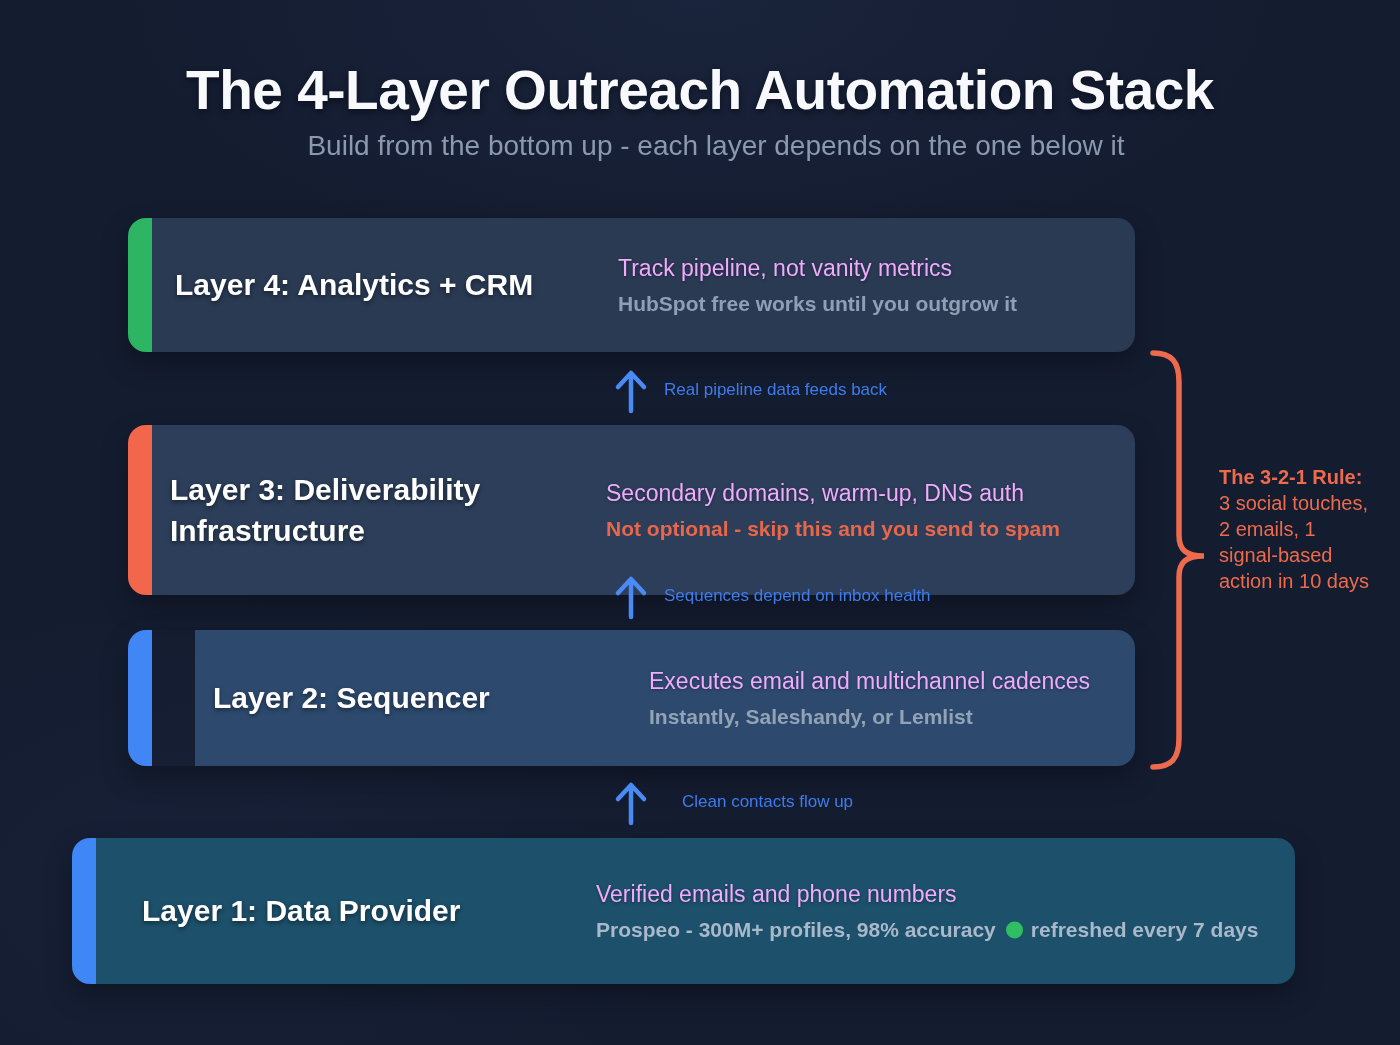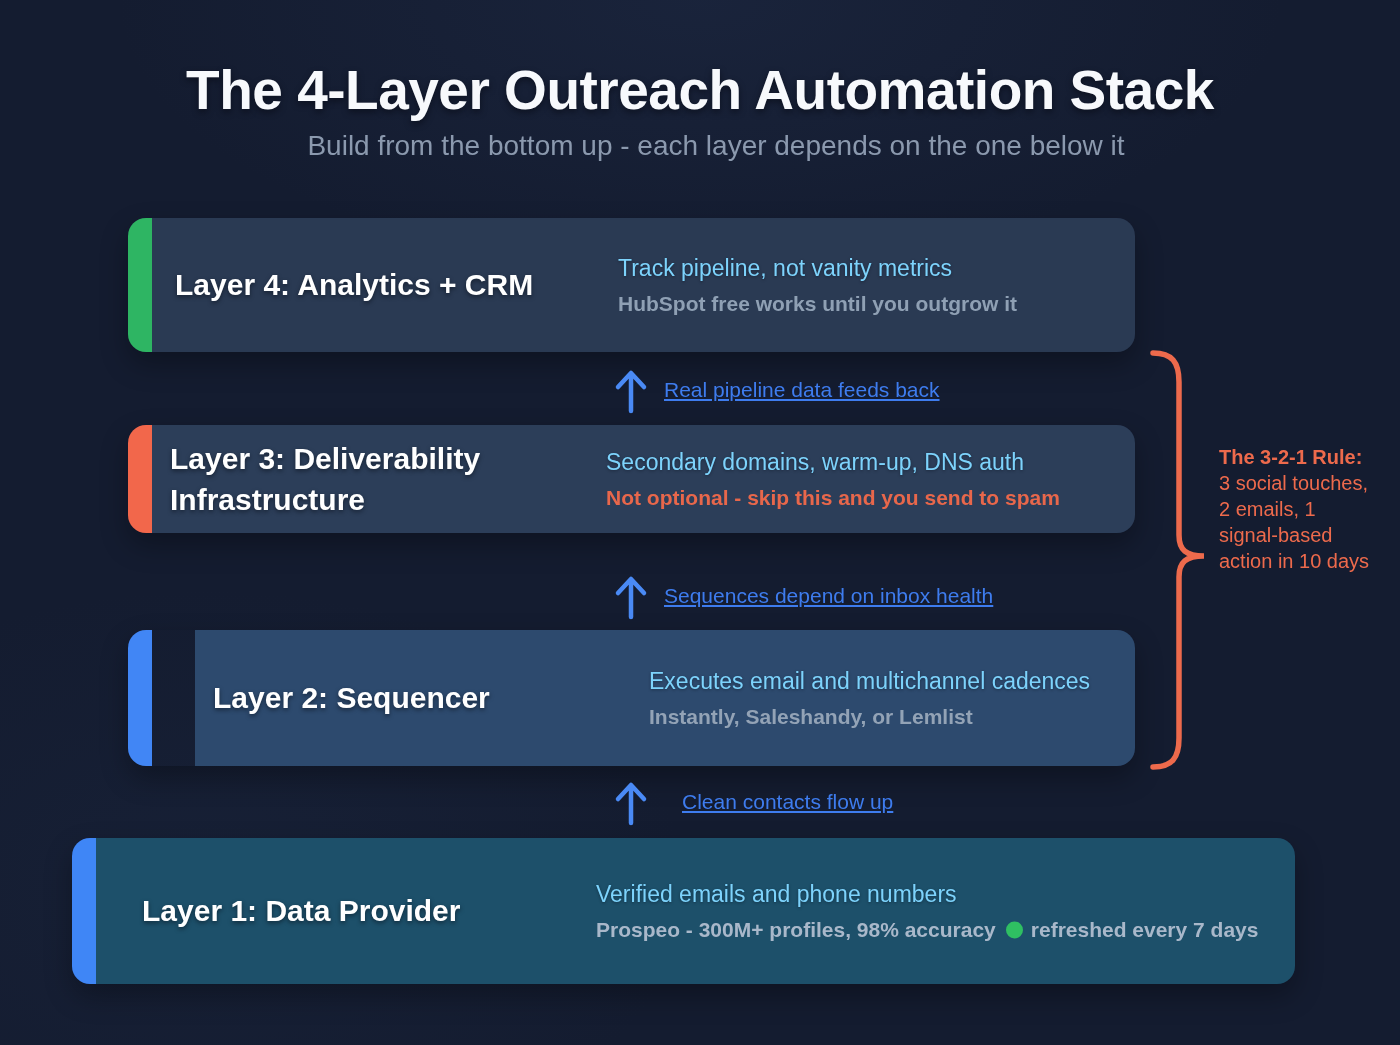--- a/index.html
+++ b/index.html
@@ -26,31 +26,31 @@
     box-shadow:0 12px 28px rgba(0,0,0,.30);
   }
   .accent { width:24px; flex:none; border-radius:18px 0 0 18px; }
   .card-body { position:relative; flex:1; border-radius:0 18px 18px 0; }
   .layer-title {
     position:absolute; top:50%; transform:translateY(-50%);
     font-size:30px; font-weight:bold; color:#ffffff; width:400px; line-height:1.35;
     text-shadow:0 2px 4px rgba(8,12,22,.55);
   }
   .right-col { position:absolute; top:50%; transform:translateY(-50%); }
-  .desc-primary { font-size:23px; color:#7dd3fc; margin-bottom:10px; text-shadow:0 1px 3px rgba(8,12,22,.4); }
+  .desc-primary { font-size:23px; color:#f0abfc; margin-bottom:10px; text-shadow:0 1px 3px rgba(8,12,22,.4); }
   .desc-secondary { font-size:21px;font-weight:bold; }
   
   .card-l4 { left:128px; top:218px; width:1007px; height:134px; }
   .card-l4 .accent { background:#2eb563; }
   .card-l4 .card-body { background:#2a3a53; }
   .card-l4 .layer-title { left:23px; }
   .card-l4 .right-col { left:466px; }
   .card-l4 .desc-secondary { color:#8fa0b4; }
   
-  .card-l3 { left:128px; top:425px; width:1007px; height:108px; }
+  .card-l3 { left:128px; top:425px; width:1007px; height:170px; }
   .card-l3 .accent { background:#f2674b; }
   .card-l3 .card-body { background:#2c3e59; }
   .card-l3 .layer-title { left:18px; }
   .card-l3 .right-col { left:454px; }
   .card-l3 .desc-secondary { color:#e8674b; }
   
   .card-l2 { left:128px; top:630px; width:1007px; height:136px;gap:43px; }
   .card-l2 .accent { background:#4186f5; }
   .card-l2 .card-body { background:#2d4a6e; }
   .card-l2 .layer-title { left:18px; }
@@ -63,25 +63,25 @@
   .card-l1 .layer-title { left:46px; }
   .card-l1 .right-col { left:500px; }
   .card-l1 .desc-secondary { color:#a9b8ca;text-align:center; }
   .status-dot {
     display:inline-block; width:17px; height:17px; border-radius:50%;
     background:#2fbf62; margin:0 8px 0 10px; vertical-align:-2px;
   }
   
   .flow { position:absolute; left:612px; display:flex; align-items:center; gap:14px; height:48px; }
   .flow-1 { top:366px; } .flow-2 { top:572px; } .flow-3 { top:778px;gap:32px; }
-  .flow-label { font-size:21px; color:#3e7cee;text-decoration:underline; }
+  .flow-label { font-size:17px; color:#3e7cee; }
   
   .brace { position:absolute; left:1145px; top:345px; }
   .rule-note {
-    position:absolute; left:1219px; top:444px; width:152px;
+    position:absolute; left:1219px; top:464px; width:152px;
     font-size:20px; line-height:26px; color:#ed6a4c;
   }
   .rule-note b { font-weight:bold; }
 </style>
 </head>
 <body>
 
 <div class="canvas">
 
   <div class="page-title">The 4-Layer Outreach Automation Stack</div>

